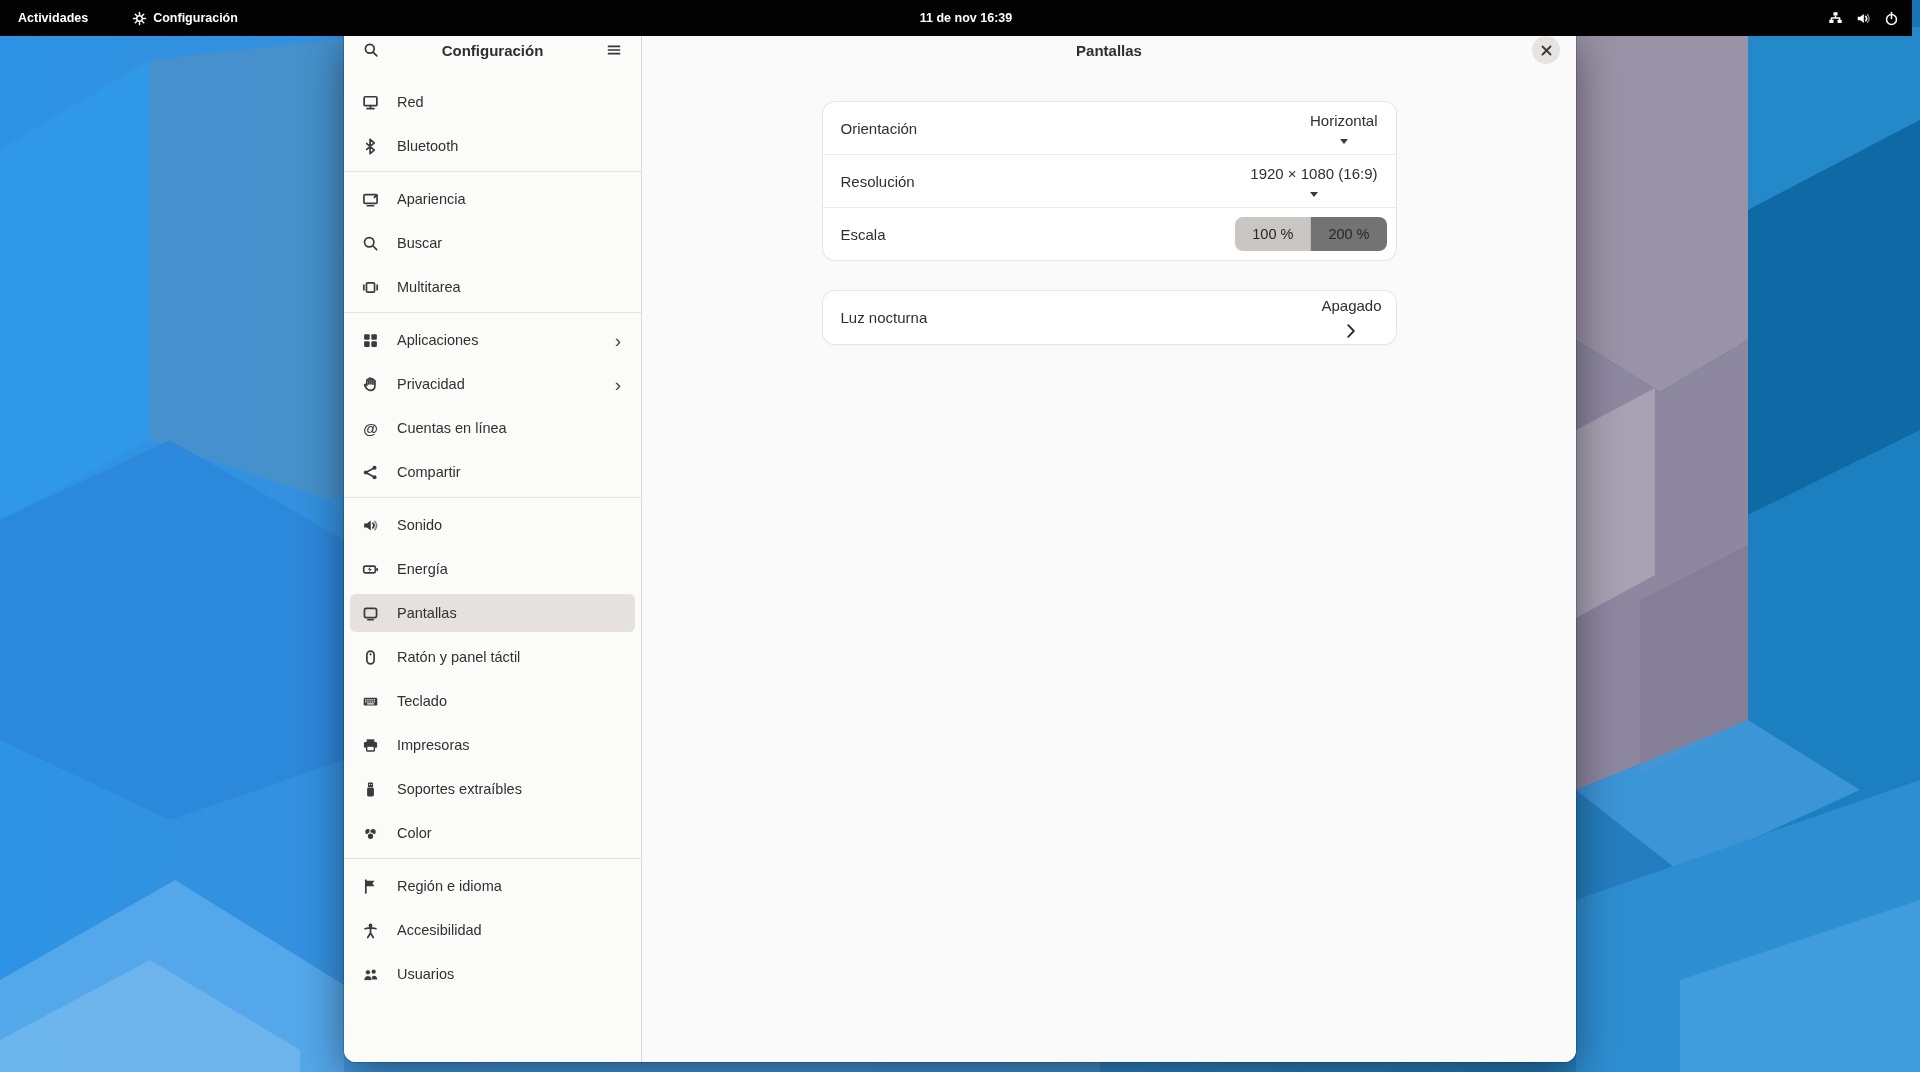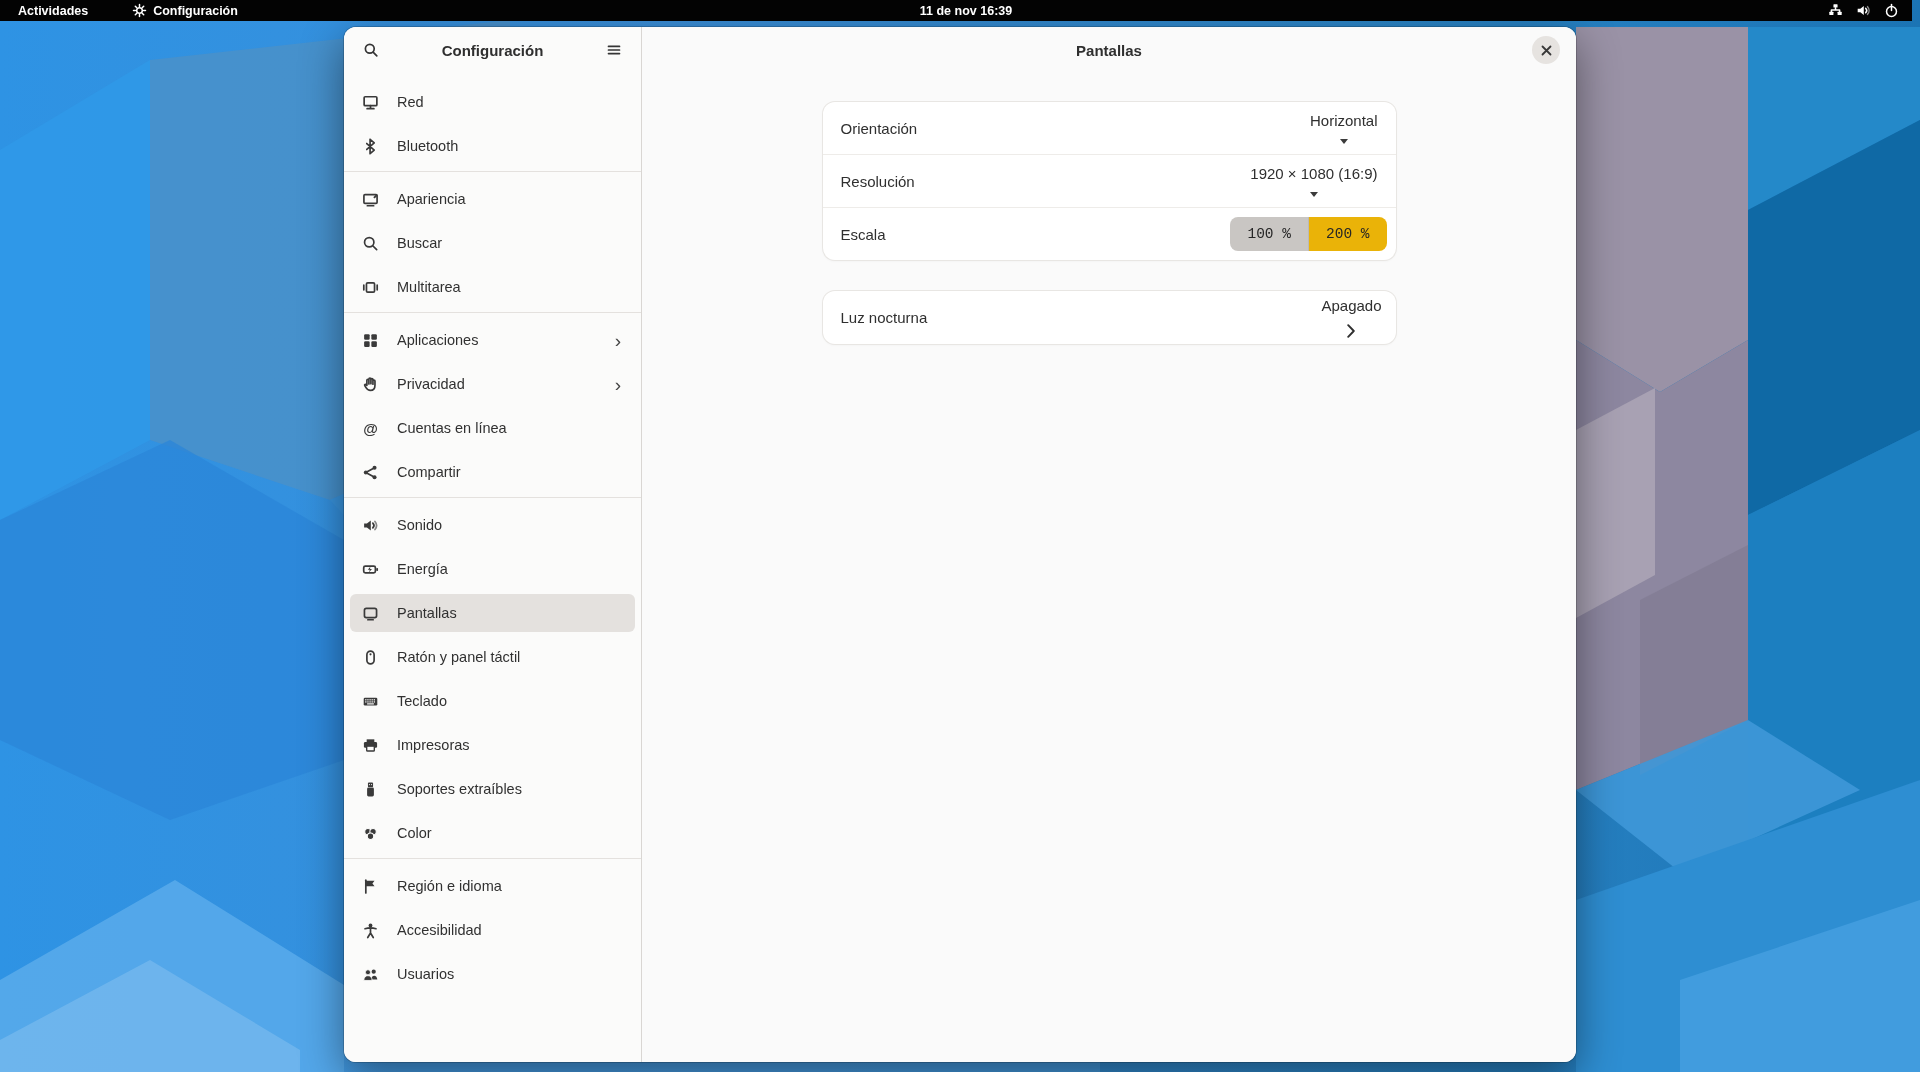--- a/index.html
+++ b/index.html
@@ -5,21 +5,21 @@
   html,body{margin:0;padding:0;}
   body{
     width:1920px;height:1072px;overflow:hidden;position:relative;
     font-family:"Liberation Sans", sans-serif;
     background:#2c86c8;
   }
   
   .wallpaper{position:absolute;inset:0;z-index:0;}
   
   .topbar{
-    position:absolute;top:0;left:0;right:8px;height:21px;background:#030303;
+    position:absolute;top:0;left:0;right:8px;height:36px;background:#030303;
     color:#fff;display:flex;align-items:center;z-index:30;
     font-size:12.5px;font-weight:bold;
   }
   .tb-left{display:flex;align-items:center;gap:6px;margin-left:18px;}
   .tb-app{display:flex;align-items:center;gap:6px;margin-left:44px;}
   .tb-clock{position:absolute;left:0;right:0;text-align:center;pointer-events:none;padding-left:20px;}
   .tb-right{margin-left:auto;display:flex;align-items:center;gap:13px;margin-right:13px;}
   .tbicon svg{width:15px;height:15px;display:block;}
   .tbicon .st{fill:none;stroke:#fff;stroke-width:1.6;stroke-linecap:round;stroke-linejoin:round;}
   .tbicon .fl{fill:#fff;}
@@ -65,22 +65,22 @@
     width:573px;background:#ffffff;border-radius:12px;
     box-shadow:0 0 0 1px #e8e6e3, 0 1px 3px rgba(0,0,0,.05);
     overflow:hidden;
   }
   .row{height:52px;display:flex;align-items:center;padding:0 18px;font-size:15px;color:#2f2f2f;gap:17px;}
   .row + .row{border-top:1px solid #eeece9;}
   .row-label{flex:1;}
   .row-value{display:flex;align-items:center;gap:10px;color:#2f2f2f;flex-direction:column;}
   .caret{width:0;height:0;border-left:4.5px solid transparent;border-right:4.5px solid transparent;border-top:5.5px solid #3b3b3b;}
   .row.scale-row{padding-right:9px;height:52px;}
-  .segmented{display:flex;border-radius:8px;overflow:hidden;font-family:Liberation Mono, monospace;}
-  .seg-btn{height:34px;padding:0 17px;display:flex;align-items:center;font-size:14.5px;color:#262626;background:#eab308;}
+  .segmented{display:flex;border-radius:8px;overflow:hidden;}
+  .seg-btn{height:34px;padding:0 17px;display:flex;align-items:center;font-size:14.5px;color:#262626;background:#737373;}
   .seg-btn.sel{background:#c9c6c3;}
   .seg-btn + .seg-btn{border-left:1px solid #bcb9b6;}
   .nl-row{height:53px;padding-right:14px;}
   .nl-chev svg{width:8px;height:14px;display:block;}
   .nl-chev .st{fill:none;stroke:#2f2f2f;stroke-width:1.9;stroke-linecap:round;stroke-linejoin:round;}
 </style>
 </head>
 <body>
 
 <div class="wallpaper">

